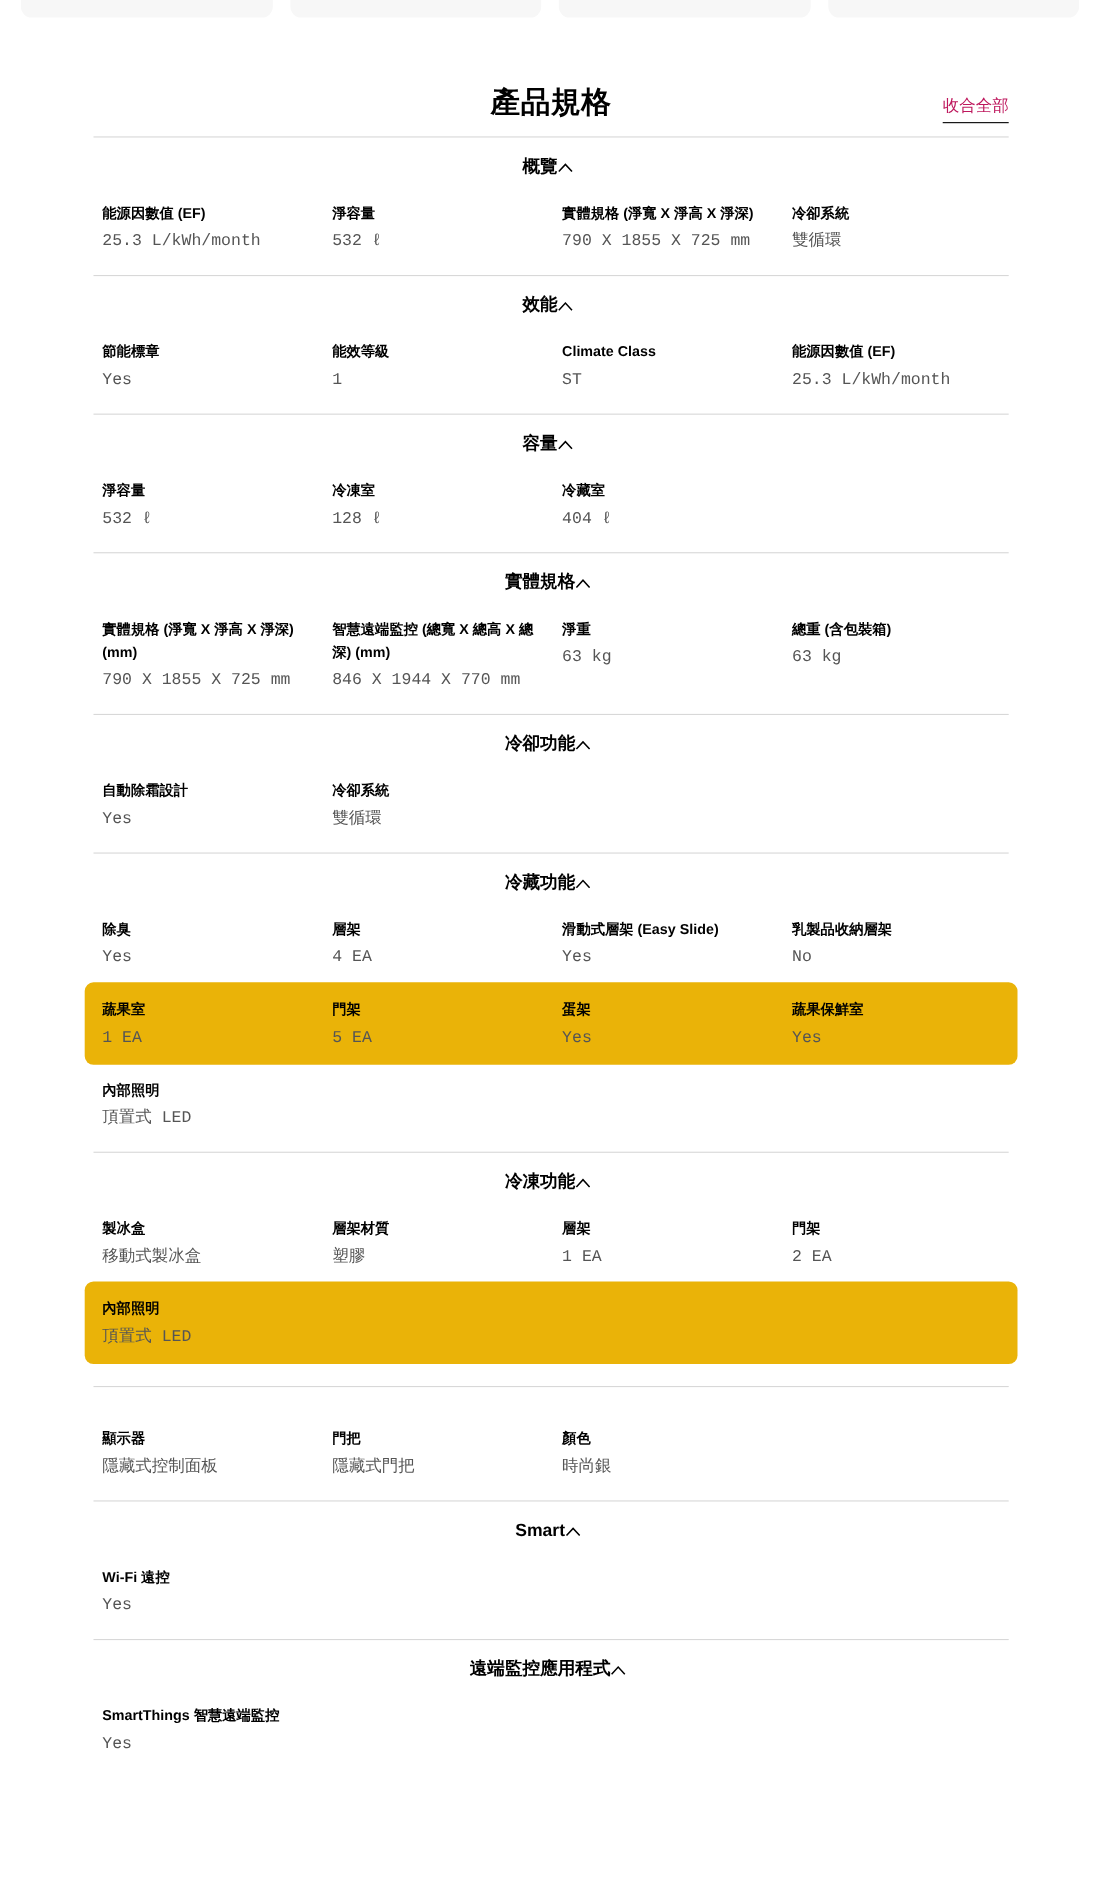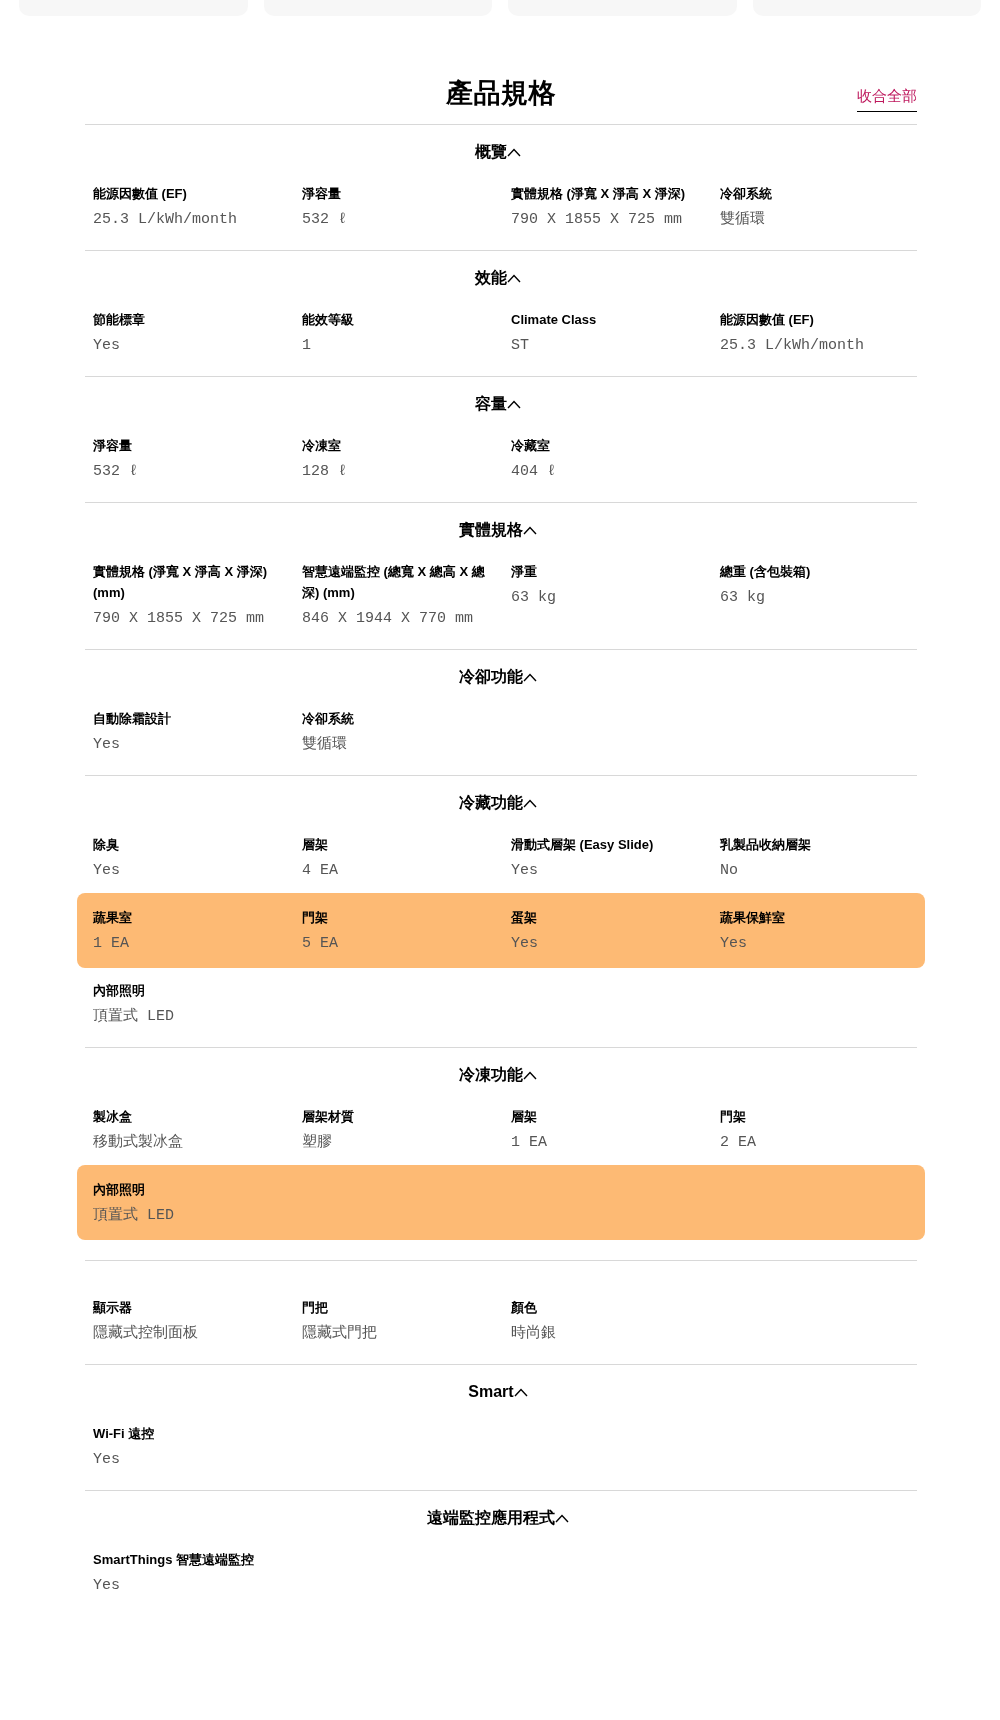--- a/index.html
+++ b/index.html
@@ -38,21 +38,21 @@
   }
   .sec-title { font-size: 16px; font-weight: 700; line-height: 22px; }
   .chev { display: inline-flex; margin-right: 6px; }
   .rows { margin-top: 20px; }
   .spec-row {
     display: grid; grid-template-columns: repeat(4, 1fr);
     column-gap: 20px; padding: 0 8px;
   }
   .spec-row + .spec-row { margin-top: 12px; }
   .spec-row.gray {
-    background: #fdba74; border-radius: 8px;
+    background: #eab308; border-radius: 8px;
     margin-left: -8px; margin-right: -8px;
     padding: 14px 16px; margin-top: 12px;
   }
   .spec-row.gray + .spec-row { margin-top: 12px; }
   .cell { min-width: 0; }
   .cell .lbl { font-size: 13px; font-weight: 700; line-height: 21px; }
   .cell .val { font-size: 15px; font-weight: 400; line-height: 21px; color: #555; margin-top: 5px; font-family: Liberation Mono, monospace; }
 </style>
 </head>
 <body>

